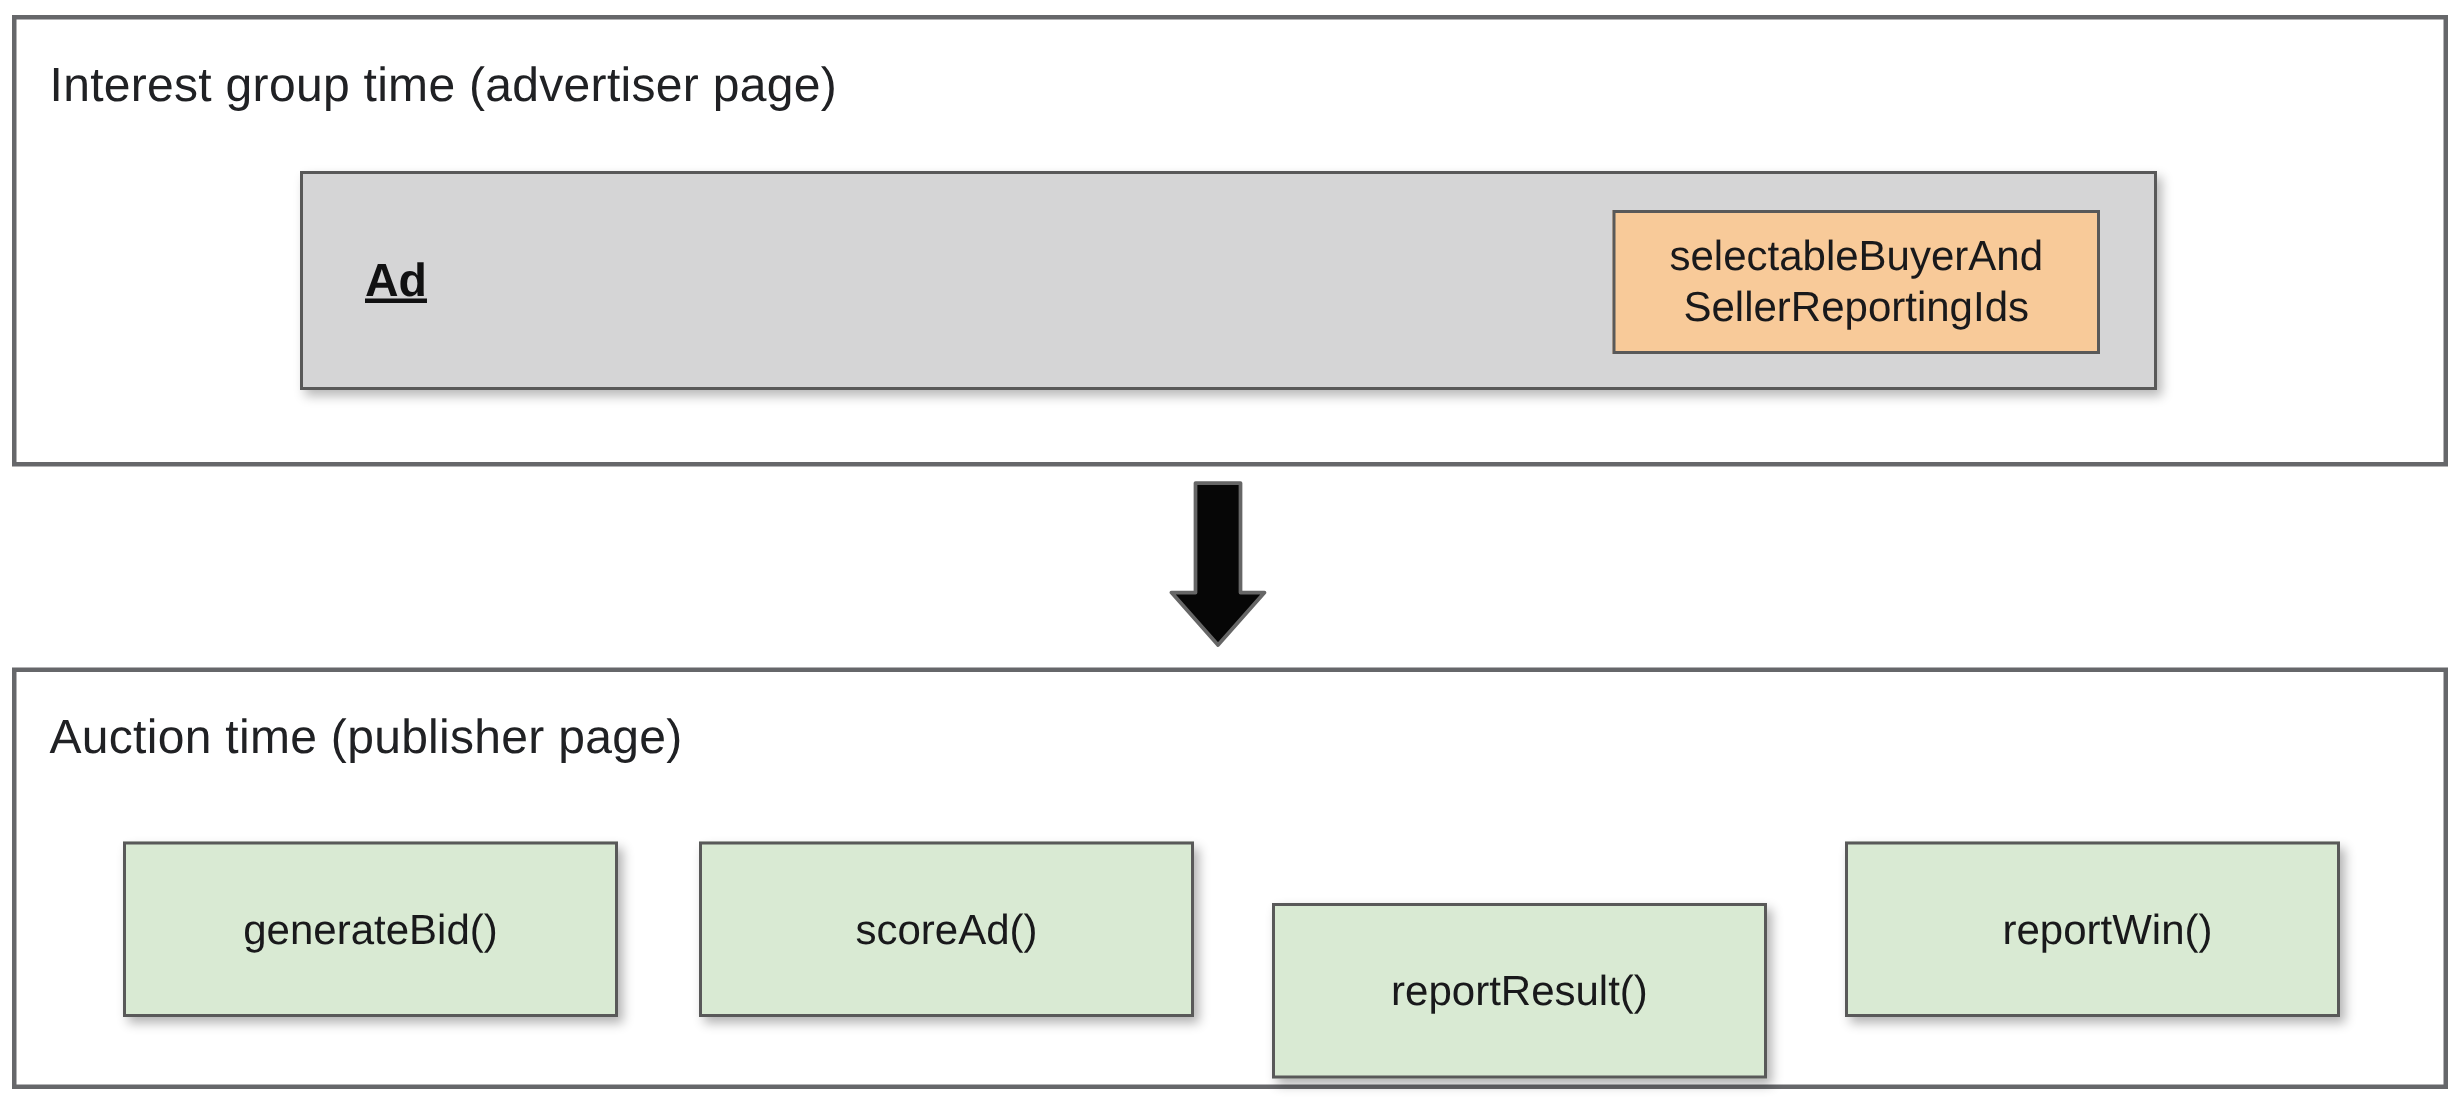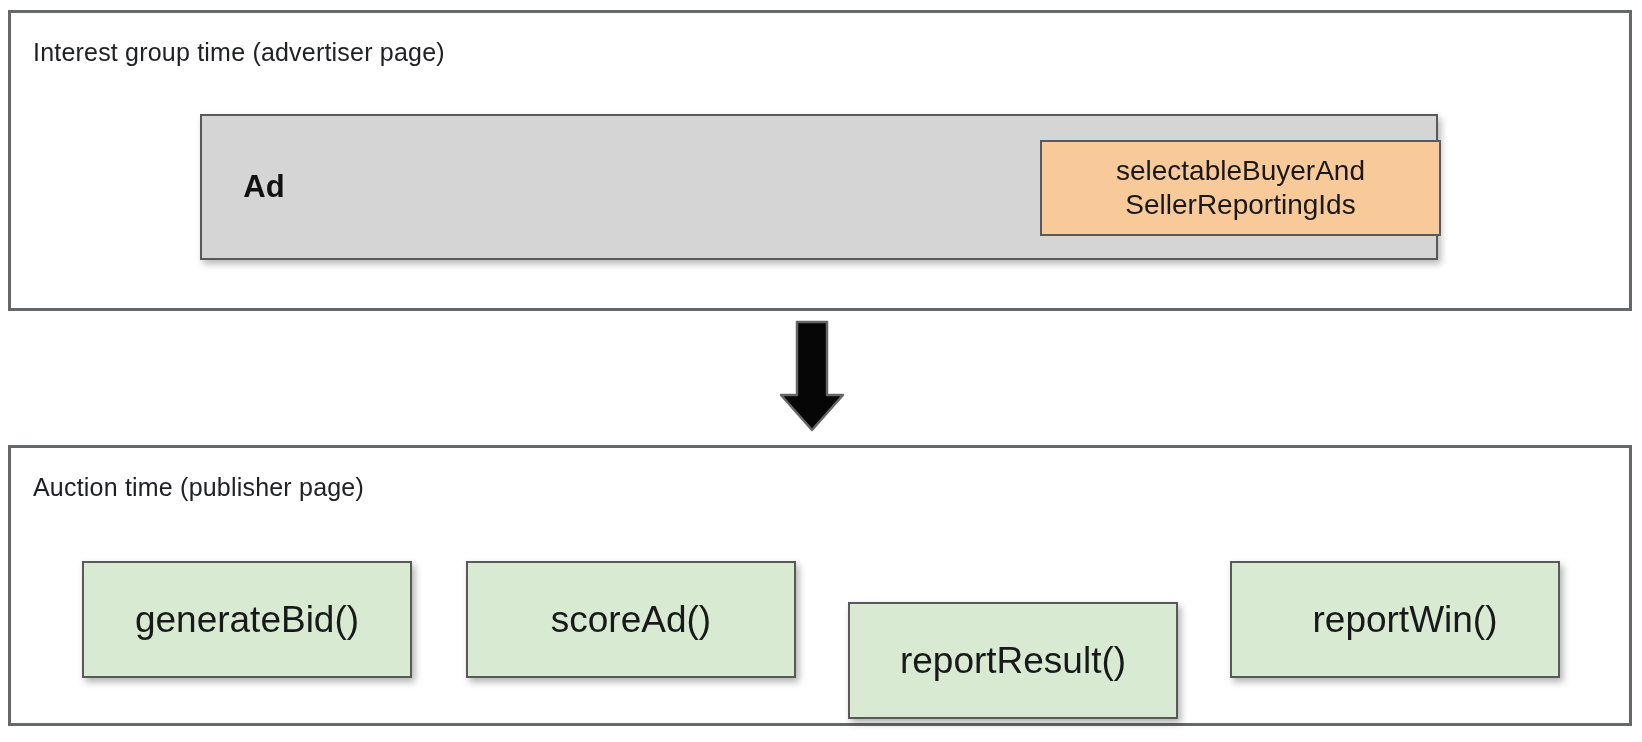--- a/index.html
+++ b/index.html
@@ -24,21 +24,21 @@
     background: #ffffff;
     box-sizing: border-box;
   }
   .panel.top    { top: 10px;  height: 301px; }
   .panel.bottom { top: 445px; height: 281px; }
 
   .panel-title {
     position: absolute;
     left: 22px;
     top: 25px;
-    font-size: 25px;
+    font-size: 32px;
     letter-spacing: 0.2px;
     color: #202124;
     white-space: nowrap;
   }
 
   .ad-container {
     position: absolute;
     left: 200px;
     top: 114px;
     width: 1238px;
@@ -53,37 +53,38 @@
     left: 200px;
     top: 114px;
     width: 128px;
     height: 146px;
     display: flex;
     align-items: center;
     justify-content: center;
     font-size: 31px;
     font-weight: bold;
     color: #111112;
+    text-decoration: underline;
   }
   .id-box {
     position: absolute;
     display: flex;
     align-items: center;
     justify-content: center;
     text-align: center;
     border: 2px solid #595959;
     box-sizing: border-box;
     font-size: 28px;
     line-height: 1.2;
     white-space: pre-line;
     color: #19191b;
   }
   .id-box.b1 { left: 328px;  top: 138px; width: 342px; height: 95px;  }
   .id-box.b2 { left: 688px;  top: 134px; width: 342px; height: 101px; }
-  .id-box.b3 { left: 1040px; top: 140px; width: 401px; height: 96px;  }
+  .id-box.b3 { left: 1075px; top: 140px; width: 325px; height: 96px;  }
 
   .arrow-svg {
     position: absolute;
     left: 779px;
     top: 320px;
     width: 66px;
     height: 112px;
   }
 
   .fn-box {
@@ -91,21 +92,21 @@
     top: 561px;
     width: 330px;
     height: 117px;
     display: flex;
     align-items: center;
     justify-content: center;
     background: #d9ead3;
     border: 2px solid #595959;
     box-sizing: border-box;
     box-shadow: 3px 4px 7px rgba(0,0,0,0.30);
-    font-size: 37px;
+    font-size: 28px;
     color: #19191b;
     text-align: center;
   }
   .fn-box.f1 { left: 82px;   }
   .fn-box.f2 { left: 466px;  }
   .fn-box.f3 { left: 848px; margin-top: 41px;  }
   .fn-box.f4 { left: 1230px; }
 </style>
 </head>
 <body>

